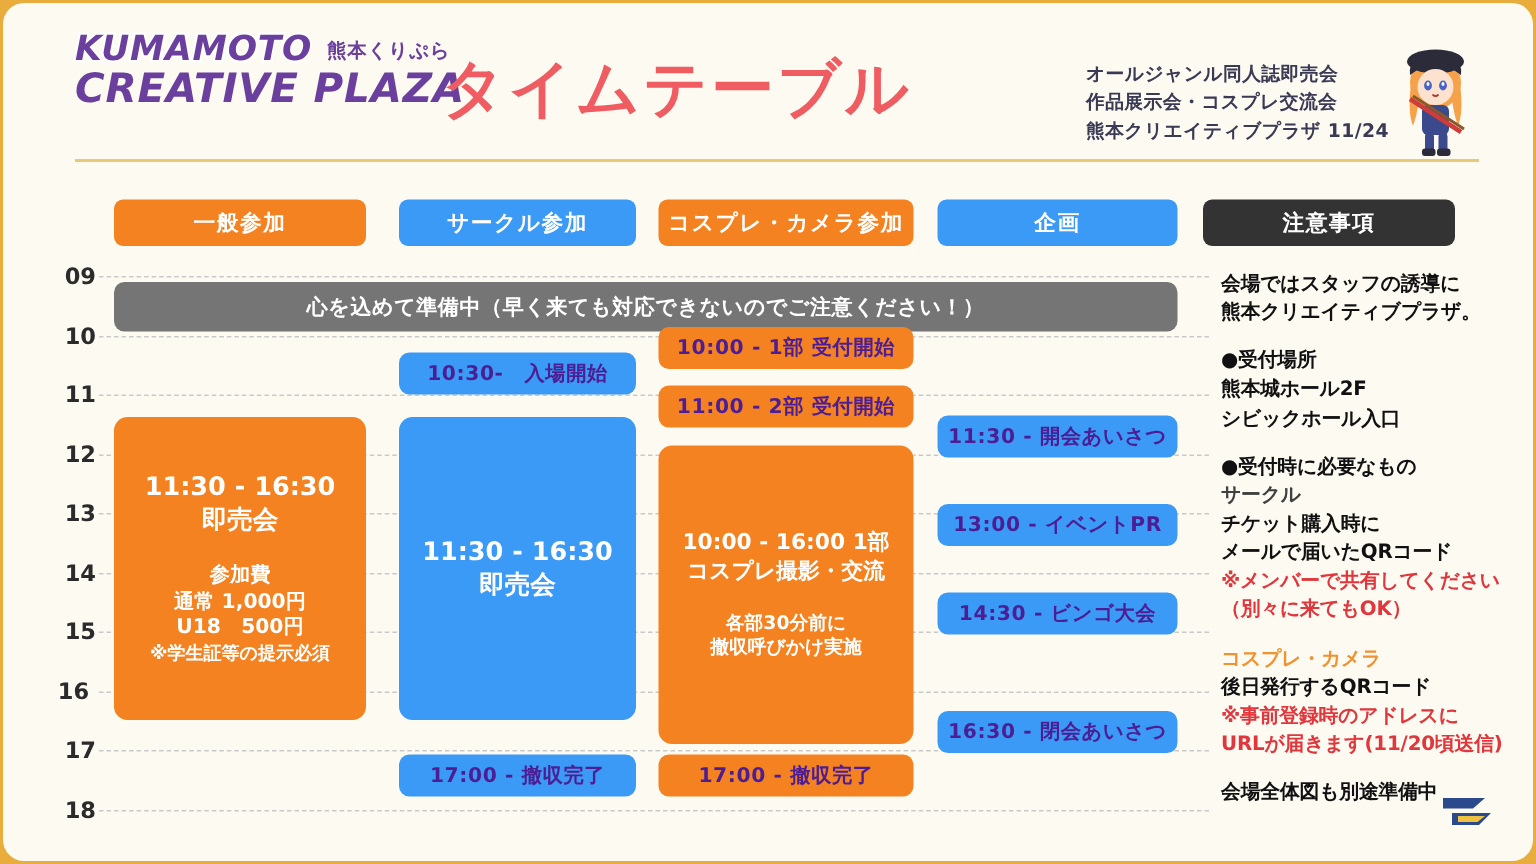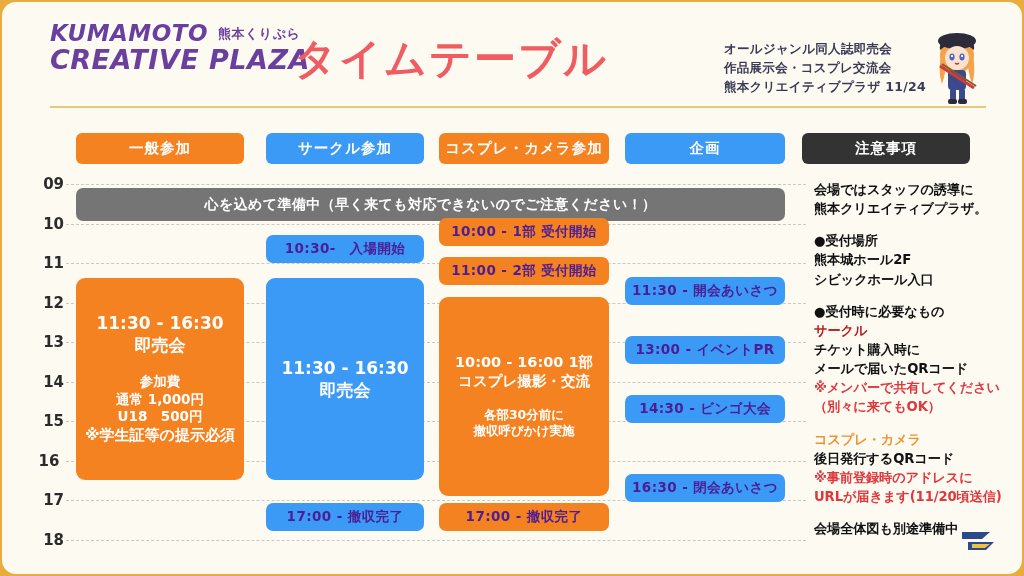--- a/index.html
+++ b/index.html
@@ -190,21 +190,21 @@
     width: 196px;
     font-size: 13.2px;
     line-height: 1.45;
     color: #111;
     font-weight: bold;
     letter-spacing: -0.1px;
   }
   .notes p { margin: 0; }
   .notes .gap { height: 13px; }
   .c-red { color: #e0363c; }
-  .c-blue { color: #b91c1c; }
+  .c-blue { color: #404040; }
   .c-orange { color: #f0922f; }
 
   .corner-logo {
     position: absolute;
     right: 26px;
     bottom: 20px;
     width: 36px;
     height: 26px;
   }
 </style>
@@ -288,21 +288,21 @@
         <div class="gridline" style="top: 367.5px;"></div>
         <div class="timelabel" style="top: 367.5px;">18</div>
         <div class="prep-banner" style="left: 74px; width: 709px; top: 16px; height: 33px; background: rgb(117, 117, 117);">心を込めて準備中（早く来ても対応できないのでご注意ください！）</div>
         <div class="block" style="left: 74px; width: 168px; top: 105.75px; height: 202.5px; background: rgb(245, 130, 32);">
           <span class="ln" style="font-size: 17px;">11:30 - 16:30</span>
           <span class="ln" style="font-size: 17px;">即売会</span>
           <div style="height: 16px;"></div>
           <span class="ln" style="font-size: 13.5px;">参加費</span>
           <span class="ln" style="font-size: 13.5px;">通常 1,000円</span>
           <span class="ln" style="font-size: 13.5px;">U18　500円</span>
-          <span class="ln" style="font-size: 15px;">※学生証等の提示必須</span>
+          <span class="ln" style="font-size: 12px;">※学生証等の提示必須</span>
         </div>
         <div class="pill" style="left: 264px; width: 158px; top: 63.25px; height: 28px; background: rgb(59, 154, 245);">10:30-　入場開始</div>
         <div class="block" style="left: 264px; width: 158px; top: 105.75px; height: 202.5px; background: rgb(59, 154, 245);">
           <span class="ln" style="font-size: 17px;">11:30 - 16:30</span>
           <span class="ln" style="font-size: 17px;">即売会</span>
         </div>
         <div class="pill" style="left: 264px; width: 158px; top: 331px; height: 28px; background: rgb(59, 154, 245);">17:00 - 撤収完了</div>
         <div class="pill" style="left: 437px; width: 170px; top: 45.5px; height: 28px; background: rgb(245, 130, 32);">10:00 - 1部 受付開始</div>
         <div class="pill" style="left: 437px; width: 170px; top: 85px; height: 28px; background: rgb(245, 130, 32);">11:00 - 2部 受付開始</div>
         <div class="block" style="left: 437px; width: 170px; top: 124.5px; height: 199.5px; background: rgb(245, 130, 32);">

